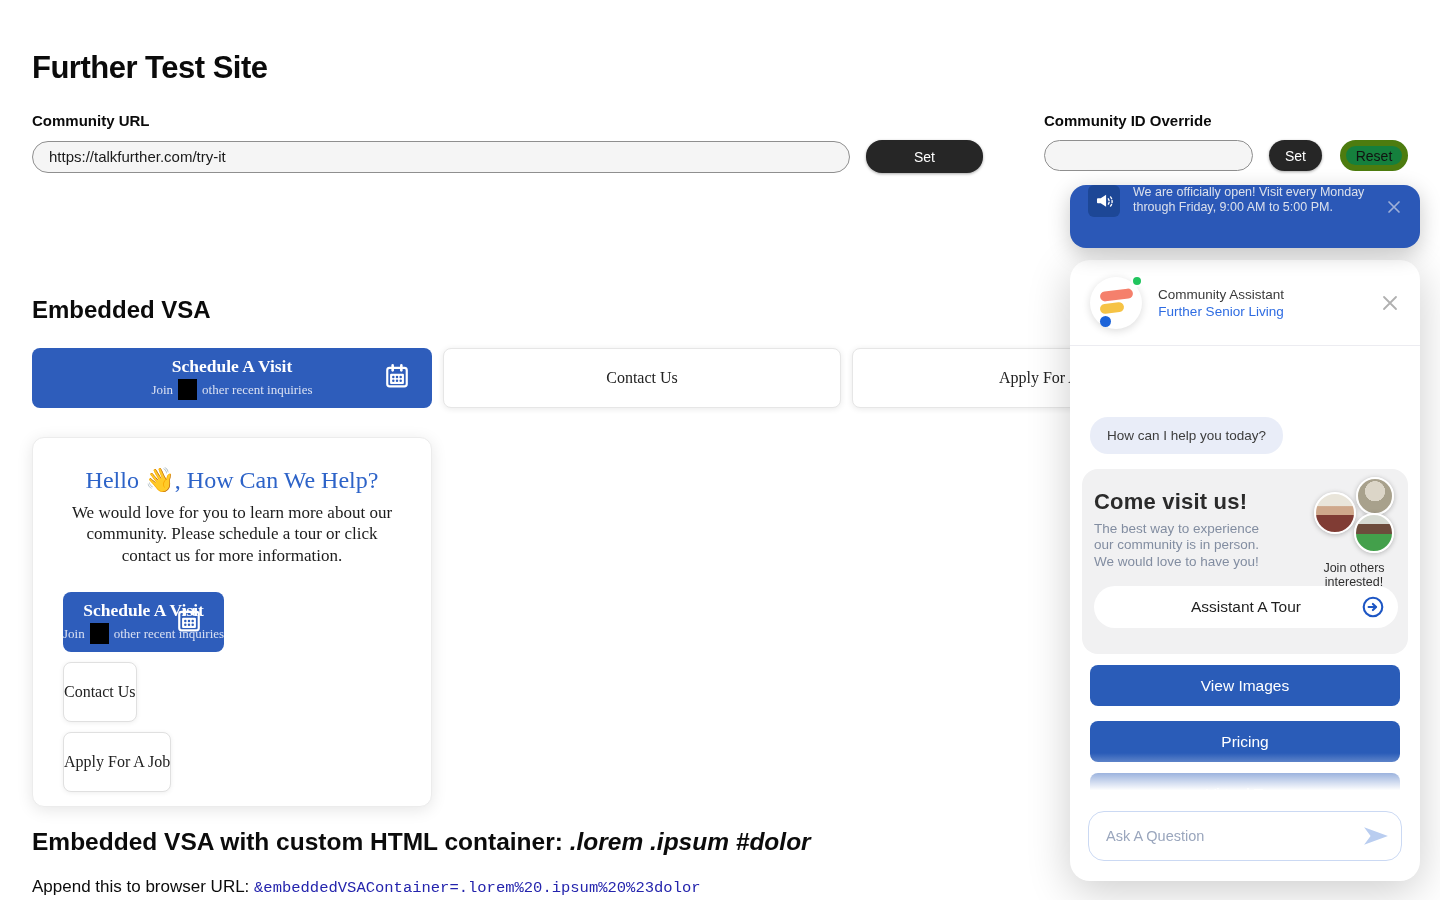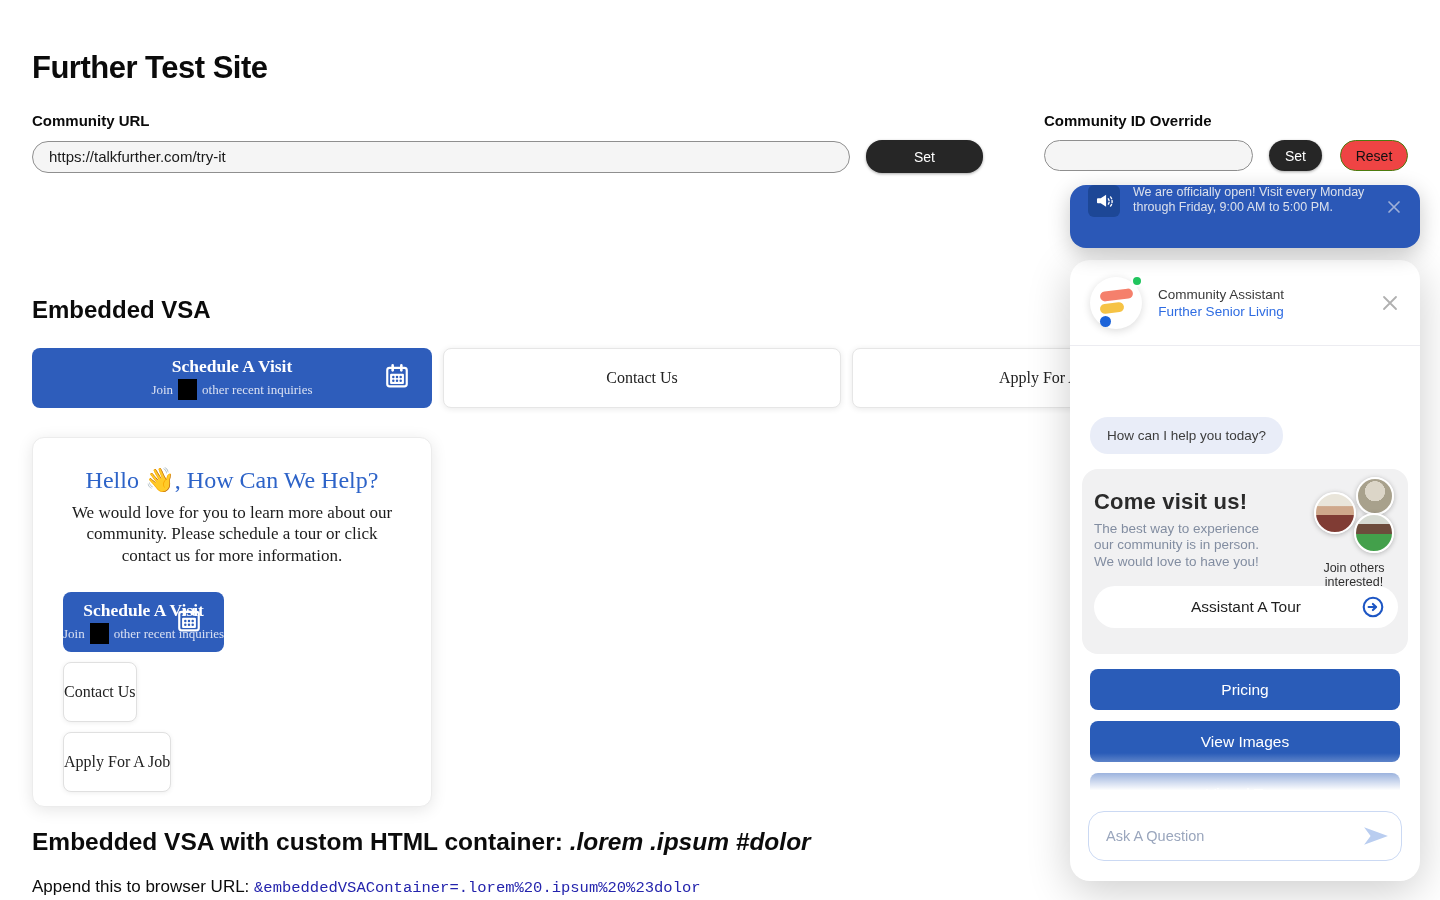--- a/index.html
+++ b/index.html
@@ -15,21 +15,21 @@
   .field-group.id  { left:1044px; }
   .field-label { font-size:15px; font-weight:700; color:#0b0b0b; margin-bottom:11px; }
   .field-row { display:flex; align-items:center; }
   .text-input { height:32px; background:#f5f5f5; border:1px solid #8f8f8f; border-radius:16px;
                 padding:0 16px; font-size:15px; color:#1a1a1a; font-family:"Liberation Sans",sans-serif; outline:none; }
   .url-input { width:818px; }
   .id-input { width:209px; height:31px; }
   .btn-pill { border:none; border-radius:16px; font-size:14px; cursor:pointer;
               font-family:"Liberation Sans",sans-serif; }
   .btn-dark { background:#262626; color:#fff; box-shadow:0 1px 3px rgba(0,0,0,.35); }
-  .btn-light { background:#ef4444; color:#111; border:1px solid #4d7c0f; }
+  .btn-light { background:#15803d; color:#111; border:6px solid #4d7c0f; }
   .set-url { width:117px; height:33px; margin-left:16px; }
   .set-id { width:53px; height:31px; margin-left:16px; }
   .reset-id { width:68px; height:31px; margin-left:18px; }
 
   
   .vsa-heading { position:absolute; left:32px; top:296px; font-size:24px; font-weight:700; color:#0b0b0b; }
   .vsa-row { position:absolute; left:32px; top:348px; display:grid;
              grid-template-columns:400px 398px 400px; column-gap:11px; height:60px; }
   .vsa-btn-blue { position:relative; background:#2e5dbb; border:none; border-radius:8px; color:#fff;
                   display:flex; flex-direction:column; align-items:center; justify-content:center;
@@ -259,22 +259,22 @@
           <span class="circ-arrow">
             <svg width="24" height="24" viewBox="0 0 24 24">
               <circle cx="12" cy="12" r="9.3" fill="none" stroke="#1d56c4" stroke-width="2.1"></circle>
               <path d="M7.6 12 h6.9" stroke="#1d56c4" stroke-width="2.1" stroke-linecap="round"></path>
               <path d="M11.9 8.9 L15.1 12 L11.9 15.1" stroke="#1d56c4" stroke-width="2.1" fill="none" stroke-linecap="round" stroke-linejoin="round"></path>
             </svg>
           </span>
         </button>
       </div>
 
+      <button class="quick-btn">View Images</button>
       <button class="quick-btn first">Pricing</button>
-      <button class="quick-btn">View Images</button>
       <button class="quick-btn">Virtual Tour</button>
 
       <div class="scroll-fade"></div>
     </div>
 
     <div class="composer">
       <div class="ask-wrap">
         <input class="ask-input" type="text" placeholder="Ask A Question" style="">
         <button class="send-btn">
           <svg width="26" height="22" viewBox="0 0 24 20">

